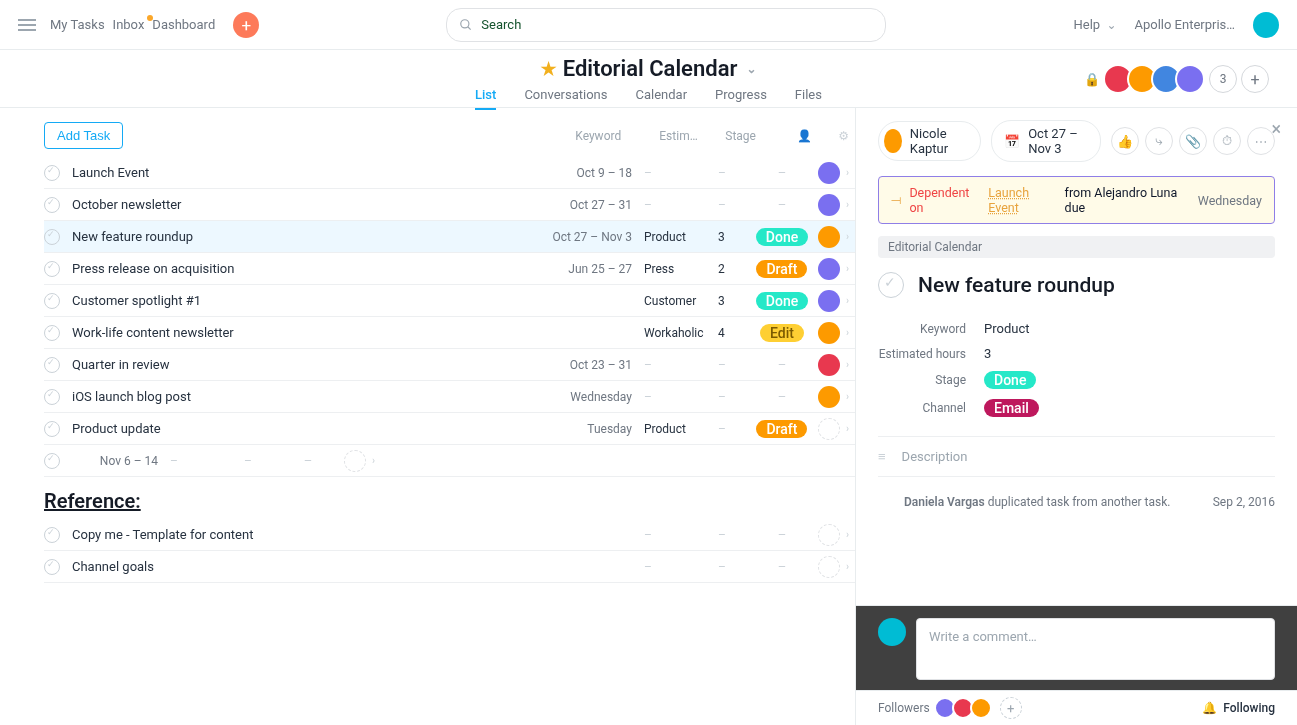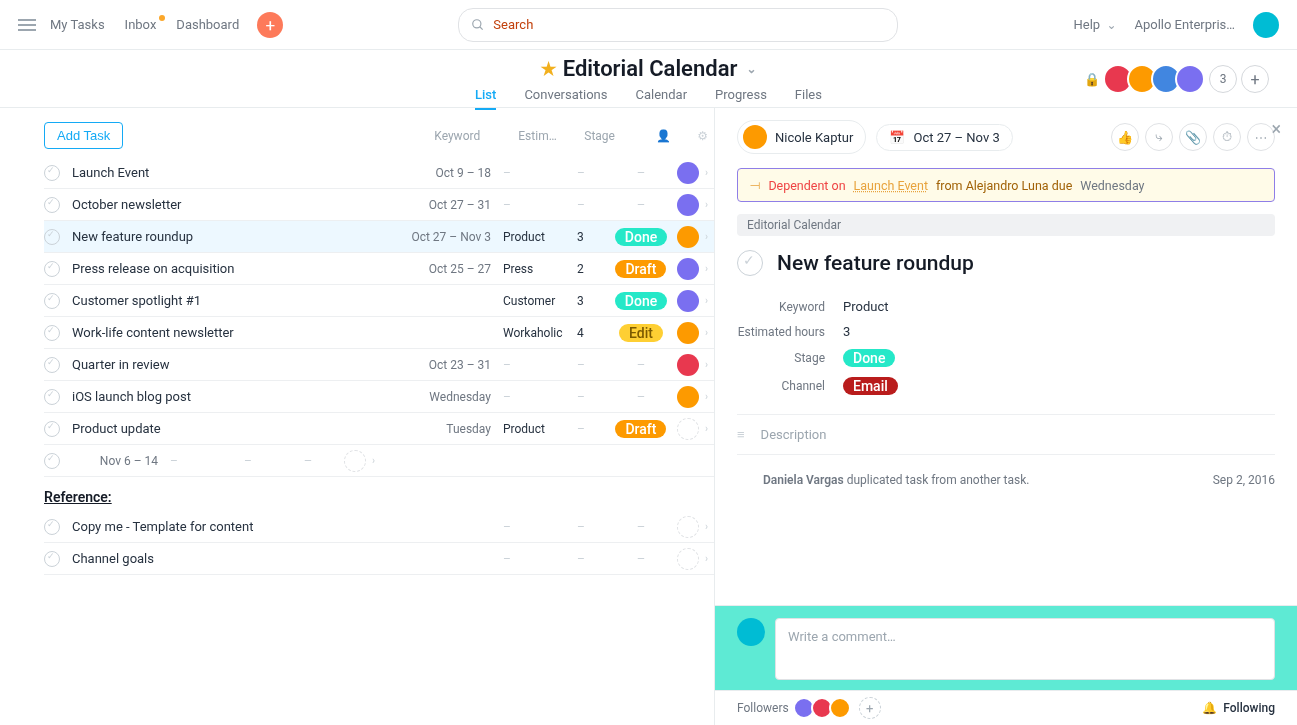--- a/index.html
+++ b/index.html
@@ -2,103 +2,103 @@
 <html><head>
 <meta charset="utf-8">
 <style>
   * { box-sizing: border-box; margin: 0; padding: 0; }
   body { font-family: -apple-system, BlinkMacSystemFont, "Segoe UI", Roboto, Helvetica, Arial, sans-serif; font-size: 13px; color: #273240; background:#fff; width:1297px; height:725px; overflow:hidden; }
 
   
   .topbar { height:50px; border-bottom:1px solid #e8ecee; display:flex; align-items:center; padding:0 18px; gap:14px; }
   .hamburger { width:18px; display:flex; flex-direction:column; gap:3px; cursor:pointer; }
   .hamburger span { height:2px; background:#9ca6af; display:block; }
-  .nav-links { display:flex; gap:20px; color:#6f7782; }
+  .nav-links { display:flex; gap:8px; color:#6f7782; }
   .nav-link { cursor:pointer; position:relative; }
   .inbox-dot { width:6px;height:6px;background:#fba72a;border-radius:50%; position:absolute; top:-2px; right:-9px; }
   .plus-btn { width:26px;height:26px;border-radius:50%;background:#fd7a5a;display:flex;align-items:center;justify-content:center;color:#fff;font-size:17px;cursor:pointer; margin-left:4px; }
   .search-wrap { flex:1; display:flex; justify-content:center; }
-  .search-box { width:440px; height:30px; border:1px solid #e0e2e5; border-radius:15px; display:flex; align-items:center; padding:16px 12px; color:#c2410c; }
+  .search-box { width:440px; height:30px; border:1px solid #e0e2e5; border-radius:15px; display:flex; align-items:center; padding:16px 12px; color:#14532d; }
   .search-box svg { margin-right:8px; }
   .top-right { display:flex; align-items:center; gap:18px; color:#6f7782; }
   .avatar { width:26px;height:26px;border-radius:50%;display:inline-flex;align-items:center;justify-content:center;color:#fff;font-size:11px;font-weight:600; }
 
   
   .project-header { height:58px; border-bottom:1px solid #e8ecee; padding:6px 28px 0; position:relative; }
   .proj-title-row { display:flex; justify-content:center; align-items:center; gap:6px; font-size:22px; font-weight:600; color:#151b26; }
   .star { color:#f2b01e; font-size:18px; }
   .chev { color:#9ca6af; font-size:12px; margin-left:3px; }
   .proj-tabs { display:flex; justify-content:center; gap:28px; margin-top:6px; color:#6f7782; }
   .proj-tab { padding-bottom:6px; cursor:pointer; }
   .proj-tab.active { color:#14aaf5; border-bottom:2px solid #14aaf5; font-weight:500; }
   .members { position:absolute; right:28px; top:14px; display:flex; align-items:center; gap:-2px; }
   .members .avatar { width:30px;height:30px; border:2px solid #fff; margin-left:-6px; }
   .count-pill { width:28px;height:28px;border:1px solid #d5d8dc;border-radius:50%;display:flex;align-items:center;justify-content:center;color:#6f7782;font-size:12px;background:#fff; margin-left:4px;}
   .lock-ic { color:#cbd2d8; margin-right:8px; }
 
   
   .main { display:flex; height:calc(725px - 50px - 58px); }
-  .left-pane { width:715px; padding:14px 0 0 44px; border-right:1px solid #e8ecee; overflow:hidden; }
+  .left-pane { width:856px; padding:14px 0 0 44px; border-right:1px solid #e8ecee; overflow:hidden; }
   .right-pane { flex:1; padding:12px 22px 0; display:flex; flex-direction:column; position:relative; }
 
   
   .list-header { display:flex; align-items:center; padding:0 6px 8px 0; }
   .add-task-btn { border:1px solid #14aaf5; color:#14aaf5; background:#fff; padding:5px 12px; border-radius:4px; font-size:13px; cursor:pointer; }
   .cols { margin-left:auto; display:flex; gap:26px; color:#9ca6af; font-size:12px; align-items:center; }
   .cols .col-key{ width:58px; } .cols .col-est{ width:40px; } .cols .col-stage{ width:46px; }
   .cols .ic { color:#cbd2d8; }
 
   .task-row { display:flex; align-items:center; height:32px; border-bottom:1px solid #edeff1; padding-right:6px; cursor:pointer; }
   .task-row.selected { background:#edf8ff; }
   .check { width:16px;height:16px;border:1.5px solid #cbd2d8;border-radius:50%; margin-right:12px; flex-shrink:0; position:relative; }
   .check::after{content:"✓"; font-size:9px; color:#cbd2d8; position:absolute; left:2px; top:-1px;}
   .task-name { flex:1; color:#273240; font-size:13px; white-space:nowrap; overflow:hidden; text-overflow:ellipsis; }
   .task-date { width:86px; text-align:right; color:#6f7782; font-size:12px; }
   .task-key { width:78px; padding-left:12px; color:#273240; font-size:12px; }
   .task-est { width:42px; text-align:left; padding-left:8px; color:#273240; font-size:12px; }
   .task-stage { width:60px; text-align:center; }
   .pill { display:inline-block; padding:1px 10px; border-radius:10px; color:#fff; font-size:14px; font-weight:500; }
-  .pill.Done{background:#25e8c8;} .pill.Draft{background:#fd9a00;} .pill.Edit{background:#fecf33; color:#7b5a00;} .pill.Email{background:#b91c1c;}
+  .pill.Done{background:#25e8c8;} .pill.Draft{background:#fd9a00;} .pill.Edit{background:#fecf33; color:#7b5a00;} .pill.Email{background:#be185d;}
   .task-av { width:22px;height:22px;border-radius:50%; margin:0 6px; }
   .row-caret { color:#cbd2d8; font-size:10px; }
   .dash { color:#cbd2d8; }
 
-  .section-row { font-weight:600; text-decoration:underline; color:#151b26; padding:12px 0 6px; font-size:14px; }
+  .section-row { font-weight:600; text-decoration:underline; color:#151b26; padding:12px 0 6px; font-size:20px; }
 
   
   .detail-top { display:flex; align-items:center; gap:10px; }
   .assignee-chip { display:flex; align-items:center; gap:8px; border:1px solid #e8ecee; border-radius:20px; padding:4px 12px 4px 5px; color:#273240; font-size:13px; }
   .assignee-chip .avatar{width:24px;height:24px;}
   .date-chip { display:flex; align-items:center; gap:8px; border:1px solid #e8ecee; border-radius:20px; padding:5px 12px; color:#273240; font-size:13px; }
   .round-ic { width:28px;height:28px;border:1px solid #e0e2e5;border-radius:50%;display:flex;align-items:center;justify-content:center;color:#9ca6af;cursor:pointer; }
   .detail-icons { display:flex; gap:6px; margin-left:auto; }
   .close-x { color:#9ca6af; font-size:18px; cursor:pointer; position:absolute; right:16px; top:10px; }
 
   .dep-bar { margin-top:14px; border:1.5px solid #8f7ee7; background:#fffbe8; border-radius:4px; padding:8px 12px; font-size:12.5px; display:flex; align-items:center; gap:8px; }
-  .dep-bar .lk{color:#ef4444;} .dep-bar .ev{color:#e8a33d; text-decoration:underline dotted;} .dep-bar .from{color:#a16207;} .dep-bar .due{color:#6f7782;}
+  .dep-bar .lk{color:#ef4444;} .dep-bar .ev{color:#e8a33d; text-decoration:underline dotted;} .dep-bar .from{color:#0f172a;} .dep-bar .due{color:#6f7782;}
 
   .proj-chip { display:inline-block; margin-top:12px; background:#f0f1f3; color:#6f7782; padding:4px 10px; border-radius:4px; font-size:12px; }
   .detail-title-row { display:flex; align-items:center; gap:14px; margin-top:14px; }
   .big-check { width:26px;height:26px;border:1.5px solid #cbd2d8;border-radius:50%; position:relative; }
   .big-check::after{content:"✓";font-size:14px;color:#cbd2d8;position:absolute;left:5px;top:1px;}
   .detail-title { font-size:21px; font-weight:500; color:#151b26; }
 
   .fields { margin-top:18px; }
   .field-row { display:flex; align-items:center; padding:5px 0; }
   .field-label { width:106px; text-align:right; color:#6f7782; font-size:12px; padding-right:18px; }
   .field-val { font-size:13px; color:#273240; }
 
   .desc-row { border-top:1px solid #edeff1; border-bottom:1px solid #edeff1; margin-top:14px; padding:12px 0; color:#9ca6af; display:flex; align-items:center; gap:16px;}
   .desc-ic{color:#cbd2d8;}
 
   .activity { margin-top:18px; display:flex; gap:16px; font-size:12px; color:#6f7782; padding-left:26px;}
   .activity .who{color:#6f7782; font-weight:600;}
   .activity .when{margin-left:auto;}
 
-  .comment-box { margin-top:auto; border-top:1px solid #e8ecee; padding:12px 0 10px; background:#5eead4; margin-left:-22px; margin-right:-22px; padding-left:22px; padding-right:22px; }
+  .comment-box { margin-top:auto; border-top:1px solid #e8ecee; padding:12px 0 10px; background:#404040; margin-left:-22px; margin-right:-22px; padding-left:22px; padding-right:22px; }
   .comment-inner{display:flex; gap:10px;}
   .comment-input { flex:1; border:1px solid #e0e2e5; border-radius:4px; padding:10px 12px; color:#9ca6af; background:#fff; min-height:62px; }
   .foll-bar { border-top:1px solid #e8ecee; margin-left:-22px; margin-right:-22px; padding:6px 22px; display:flex; align-items:center; gap:8px; font-size:12px; color:#6f7782; }
   .foll-bar .avs{display:flex;} .foll-bar .avs .avatar{width:22px;height:22px;margin-left:-4px;border:2px solid #fff;}
   .foll-add{width:22px;height:22px;border:1px dashed #cbd2d8;border-radius:50%;display:flex;align-items:center;justify-content:center;color:#9ca6af;font-size:13px;}
   .following{margin-left:auto; display:flex; align-items:center; gap:6px; color:#273240; font-weight:500;}
 
   
   .c-red{background:#e8384f;} .c-orange{background:#fd9a00;} .c-purple{background:#7a6ff0;} .c-blue{background:#4186e0;} .c-cyan{background:#00bcd4;}
 </style>
@@ -197,21 +197,21 @@
           <span class="task-date">Oct 27 – Nov 3</span>
           <span class="task-key">Product</span>
           <span class="task-est">3</span>
           <span class="task-stage"><span class="pill Done">Done</span></span>
           <span class="task-av avatar c-orange" style=""></span>
           <span class="row-caret">›</span>
         </div>
         <div class="task-row">
           <span class="check"></span>
           <span class="task-name">Press release on acquisition</span>
-          <span class="task-date">Oct 25 – 27</span>
+          <span class="task-date">Jun 25 – 27</span>
           <span class="task-key">Press</span>
           <span class="task-est">2</span>
           <span class="task-stage"><span class="pill Draft">Draft</span></span>
           <span class="task-av avatar c-purple" style=""></span>
           <span class="row-caret">›</span>
         </div>
         <div class="task-row">
           <span class="check"></span>
           <span class="task-name">Customer spotlight #1</span>
           <span class="task-date"></span>

